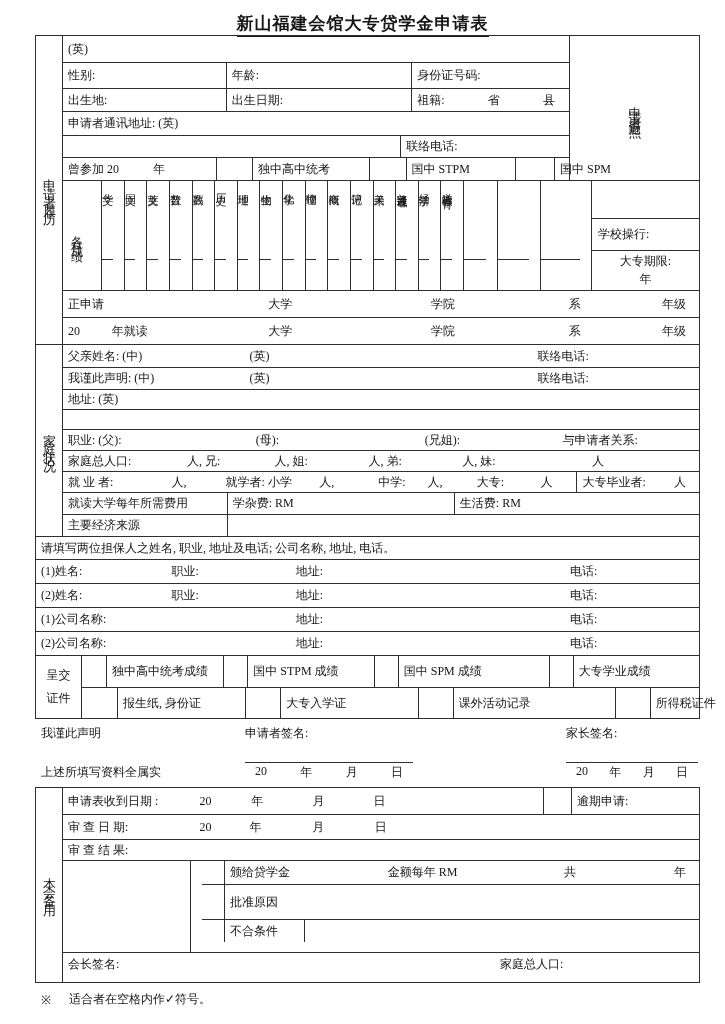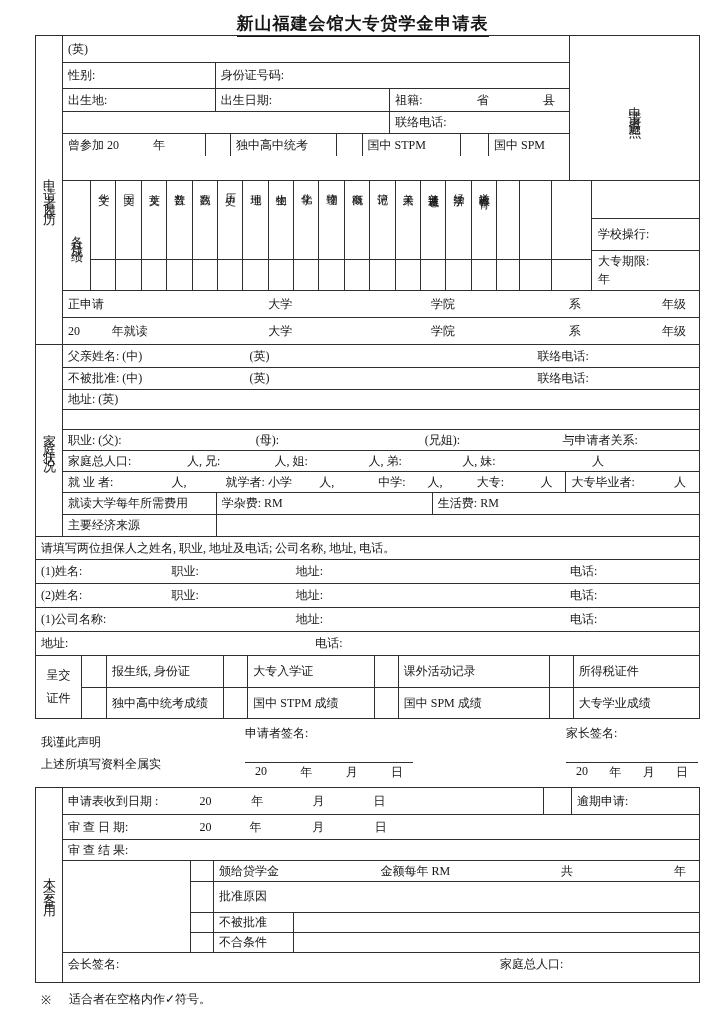--- a/index.html
+++ b/index.html
@@ -16,53 +16,53 @@
   .sec { border:1px solid var(--bc); display:flex; margin-top:-1px; background:#fff; }
   .sec:first-of-type { margin-top:0; }
 
   .vlabel { flex:0 0 27px; display:flex; align-items:center; justify-content:center;
             border-right:1px solid var(--bc); }
   .vtext { writing-mode:vertical-rl; text-orientation:upright; font-size:13px; letter-spacing:9px; }
   .vtext.tight { letter-spacing:5px; }
 
   .content { flex:1; display:flex; flex-direction:column; min-width:0; }
   .stack { display:flex; flex-direction:column; min-width:0; }
-  .stack > .row + .row { border-top:1px solid var(--bc); }
+  .stack > .row + .row { border-top:1px solid var(--bc);gap:11px; }
   .row { display:flex; align-items:stretch; min-width:0; }
   .row > .c + .c { border-left:1px solid var(--bc); }
   .c { display:flex; align-items:center; padding:1px 5px; min-width:0; }
   .seg { white-space:nowrap; }
 
   .photo { flex:0 0 130px; border-left:1px solid var(--bc); display:flex;
            align-items:center; justify-content:center; }
 
   
   .subjrow { display:flex; }
   .subjrow > * + * { border-left:1px solid var(--bc); }
   .scorelabel { flex:0 0 27px; display:flex; align-items:center; justify-content:center; }
   .subj-col { flex:1 1 0; display:flex; flex-direction:column; min-width:0; }
   .subj-col.e1 { flex:0 0 23px; } .subj-col.e2 { flex:0 0 32px; } .subj-col.e3 { flex:0 0 40px; }
   .subj-head { height:79px; border-bottom:1px solid var(--bc); display:flex;
                justify-content:center; padding-top:4px; overflow:hidden; }
   .subj-head .vhead { writing-mode:vertical-rl; text-orientation:upright; font-size:11px; letter-spacing:1px; }
   .subj-score { flex:1; }
   .rb { flex:0 0 108px; display:flex; flex-direction:column; }
-  .rb > * + * { border-top:1px solid var(--bc); }
+  .rb > * + * { border-top:1px solid var(--bc);text-align:center; }
   .rb-c { padding:2px 6px; }
   .rb-c.top { height:38px; } .rb-c.mid { height:34px; display:flex; align-items:center; }
   .rb-c.bot { flex:1; line-height:1.45; }
   .rb-c.bot span { display:block; }
 
   
   .dlabel { flex:0 0 46px; border-right:1px solid var(--bc); display:flex; align-items:center;
             justify-content:center; text-align:center; padding:2px 9px; line-height:1.9; }
 
   
   .decl { display:flex; height:62px; padding:6px 2px 0 2px; }
-  .decl-left { width:192px; display:flex; flex-direction:column; justify-content:center; gap:5px; padding-left:4px; }
+  .decl-left { width:192px; display:flex; flex-direction:column; justify-content:space-between; gap:5px; padding-left:4px; }
   .sigblock { display:flex; flex-direction:column; }
   .sig-applicant { width:168px; margin-left:16px; }
   .sig-parent { width:132px; margin-left:auto; }
   .sigline { margin-top:auto; border-top:1px solid var(--bc); }
   .sigdate { display:flex; justify-content:space-between; padding:1px 10px 0 10px; }
 
   .grantblock { display:flex; }
   .gleft { flex:0 0 128px; border-right:1px solid var(--bc); }
   .gright { flex:1; display:flex; flex-direction:column; }
   .gright > .row + .row { border-top:1px solid var(--bc); }
@@ -89,35 +89,43 @@
         <div class="stack" style="flex:1">
           <div class="row" style="height:26px">
             <div class="c" style="flex:1">
               <span class="seg">(英)</span>
             </div>
           </div>
           <div class="row" style="height:26px">
             <div class="c" style="flex:0 0 30%">
               <span class="seg">性别:</span>
             </div>
+            <div class="c" style="flex:0 0 34.5%">
+              <span class="seg">年龄:</span>
+            </div>
             <div class="c" style="flex:1">
               <span class="seg">身份证号码:</span>
             </div>
           </div>
           <div class="row" style="height:23px">
             <div class="c" style="flex:0 0 30%">
               <span class="seg">出生地:</span>
             </div>
             <div class="c" style="flex:0 0 34.5%">
               <span class="seg">出生日期:</span>
             </div>
             <div class="c" style="flex:1; justify-content:space-between; padding-right:14px">
               <span class="seg">祖籍:</span>
               <span class="seg">省</span>
               <span class="seg">县</span>
+            </div>
+          </div>
+          <div class="row" style="height:24px">
+            <div class="c" style="flex:1">
+              <span class="seg">申请者通讯地址: (英)</span>
             </div>
           </div>
           <div class="row" style="height:22px">
             <div class="c" style="flex:0 0 64.5%"></div>
             <div class="c" style="flex:1">
               <span class="seg">联络电话:</span>
             </div>
           </div>
           <div class="row" style="height:23px">
             <div class="c" style="flex:0 0 28%">
@@ -296,21 +304,21 @@
     <div class="content stack">
       <div class="row" style="height:22px">
         <div class="c" style="flex:1">
           <span class="seg" style="flex:0 0 29%">父亲姓名: (中)</span>
           <span class="seg" style="flex:0 0 46%">(英)</span>
           <span class="seg">联络电话:</span>
         </div>
       </div>
       <div class="row" style="height:22px">
         <div class="c" style="flex:1">
-          <span class="seg" style="flex:0 0 29%">不被批准: (中)</span>
+          <span class="seg" style="flex:0 0 29%">我谨此声明: (中)</span>
           <span class="seg" style="flex:0 0 46%">(英)</span>
           <span class="seg">联络电话:</span>
         </div>
       </div>
       <div class="row" style="height:20px">
         <div class="c" style="flex:1">
           <span class="seg">地址: (英)</span>
         </div>
       </div>
       <div class="row" style="height:20px">
@@ -395,66 +403,67 @@
       </div>
       <div class="row" style="height:24px">
         <div class="c" style="flex:1">
           <span class="seg" style="flex:0 0 39%">(1)公司名称:</span>
           <span class="seg" style="flex:0 0 42%">地址:</span>
           <span class="seg">电话:</span>
         </div>
       </div>
       <div class="row" style="height:24px">
         <div class="c" style="flex:1">
+          <span class="seg" style="flex:0 0 39%">(2)公司名称:</span>
           <span class="seg" style="flex:0 0 42%">地址:</span>
           <span class="seg">电话:</span>
         </div>
       </div>
     </div>
   </div>
 
   <div class="sec">
     <div class="dlabel">
       <span>呈交证件</span>
     </div>
     <div class="content stack">
       <div class="row" style="height:31px">
         <div class="c" style="flex:0 0 24px"></div>
         <div class="c" style="flex:0 0 19%">
+            <span class="seg">独中高中统考成绩</span>
+          </div>
+        <div class="c" style="flex:0 0 24px"></div>
+        <div class="c" style="flex:0 0 20.5%">
+            <span class="seg">国中 STPM 成绩</span>
+          </div>
+        <div class="c" style="flex:0 0 24px"></div>
+        <div class="c" style="flex:0 0 24.5%">
+            <span class="seg">国中 SPM 成绩</span>
+          </div>
+        <div class="c" style="flex:0 0 24px"></div>
+        <div class="c" style="flex:1">
+            <span class="seg">大专学业成绩</span>
+          </div>
+      </div>
+      <div class="row" style="height:31px">
+        <div class="c" style="flex:0 0 24px"></div>
+        <div class="c" style="flex:0 0 19%">
             <span class="seg">报生纸, 身份证</span>
           </div>
         <div class="c" style="flex:0 0 24px"></div>
         <div class="c" style="flex:0 0 20.5%">
             <span class="seg">大专入学证</span>
           </div>
         <div class="c" style="flex:0 0 24px"></div>
         <div class="c" style="flex:0 0 24.5%">
             <span class="seg">课外活动记录</span>
           </div>
         <div class="c" style="flex:0 0 24px"></div>
         <div class="c" style="flex:1">
             <span class="seg">所得税证件</span>
-          </div>
-      </div>
-      <div class="row" style="height:31px">
-        <div class="c" style="flex:0 0 24px"></div>
-        <div class="c" style="flex:0 0 19%">
-            <span class="seg">独中高中统考成绩</span>
-          </div>
-        <div class="c" style="flex:0 0 24px"></div>
-        <div class="c" style="flex:0 0 20.5%">
-            <span class="seg">国中 STPM 成绩</span>
-          </div>
-        <div class="c" style="flex:0 0 24px"></div>
-        <div class="c" style="flex:0 0 24.5%">
-            <span class="seg">国中 SPM 成绩</span>
-          </div>
-        <div class="c" style="flex:0 0 24px"></div>
-        <div class="c" style="flex:1">
-            <span class="seg">大专学业成绩</span>
           </div>
       </div>
     </div>
   </div>
 
   <div class="decl">
     <div class="decl-left">
       <span>我谨此声明</span>
       <span>上述所填写资料全属实</span>
     </div>
@@ -526,27 +535,20 @@
           </div>
           <div class="row" style="height:35px">
             <div class="c" style="flex:0 0 22px"></div>
             <div class="c" style="flex:1">
               <span class="seg">批准原因</span>
             </div>
           </div>
           <div class="row" style="height:23px">
             <div class="c" style="flex:0 0 22px"></div>
             <div class="c" style="flex:0 0 80px">
-              <span class="seg">不被批准</span>
-            </div>
-            <div class="c" style="flex:1"></div>
-          </div>
-          <div class="row" style="height:23px">
-            <div class="c" style="flex:0 0 22px"></div>
-            <div class="c" style="flex:0 0 80px">
               <span class="seg">不合条件</span>
             </div>
             <div class="c" style="flex:1"></div>
           </div>
         </div>
       </div>
       <div class="row" style="height:30px">
         <div class="c" style="flex:1; align-items:flex-start; padding-top:3px">
           <span class="seg" style="flex:0 0 69%">会长签名:</span>
           <span class="seg">家庭总人口:</span>

